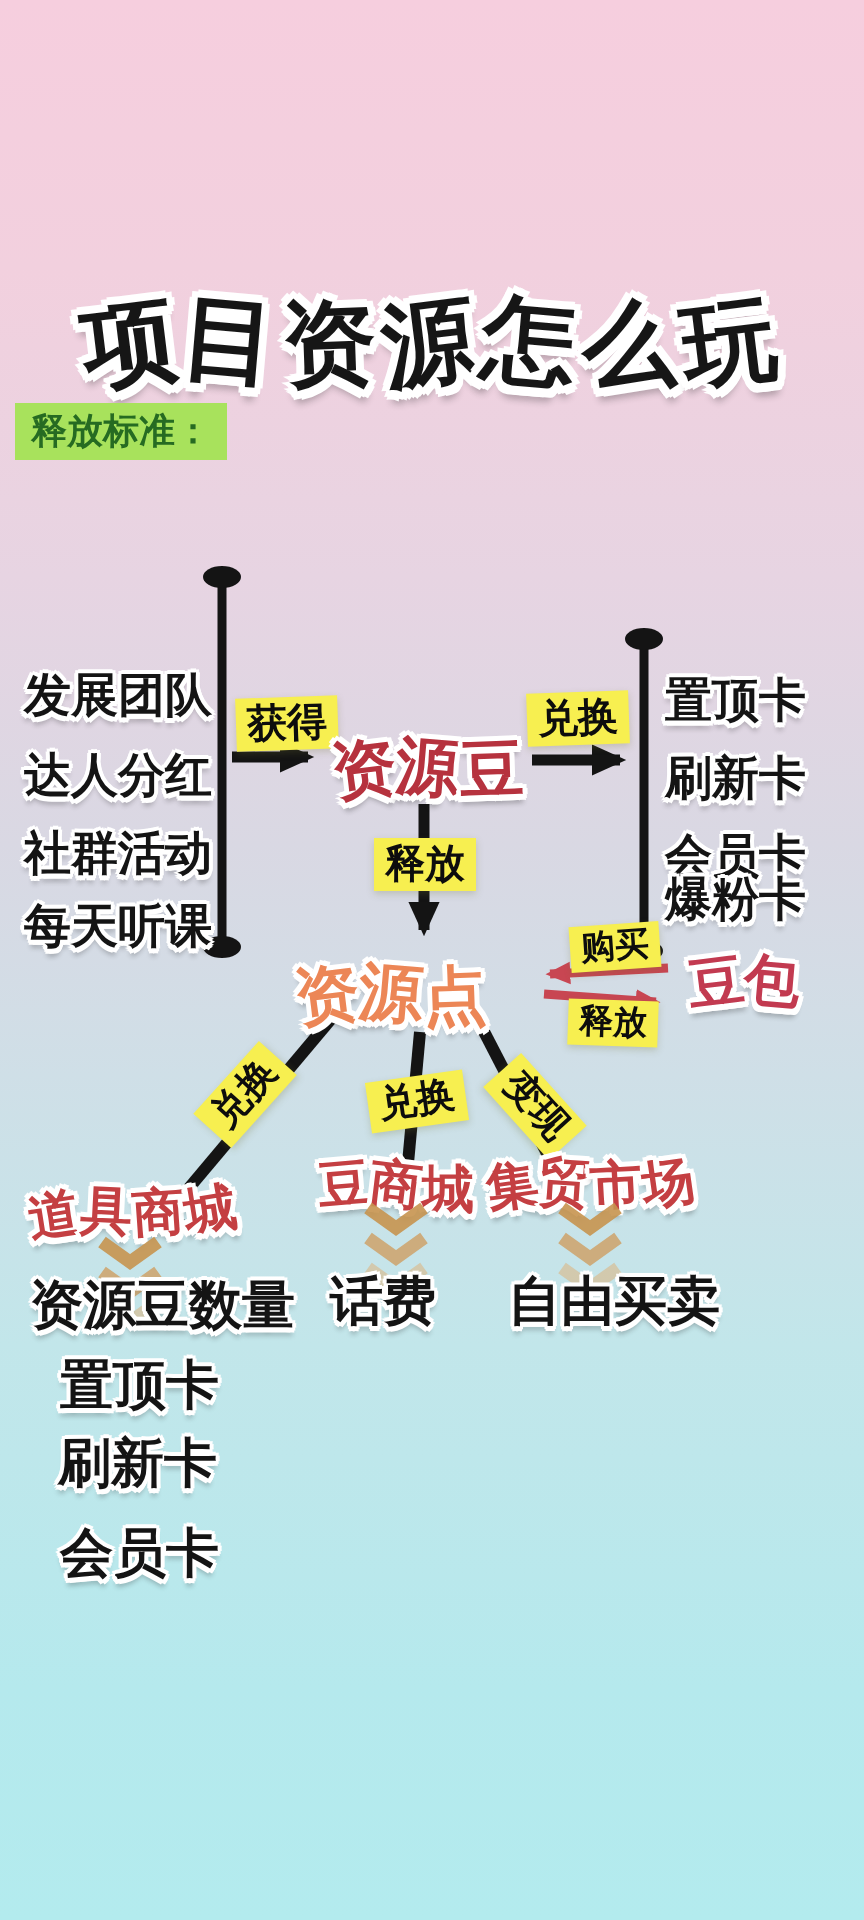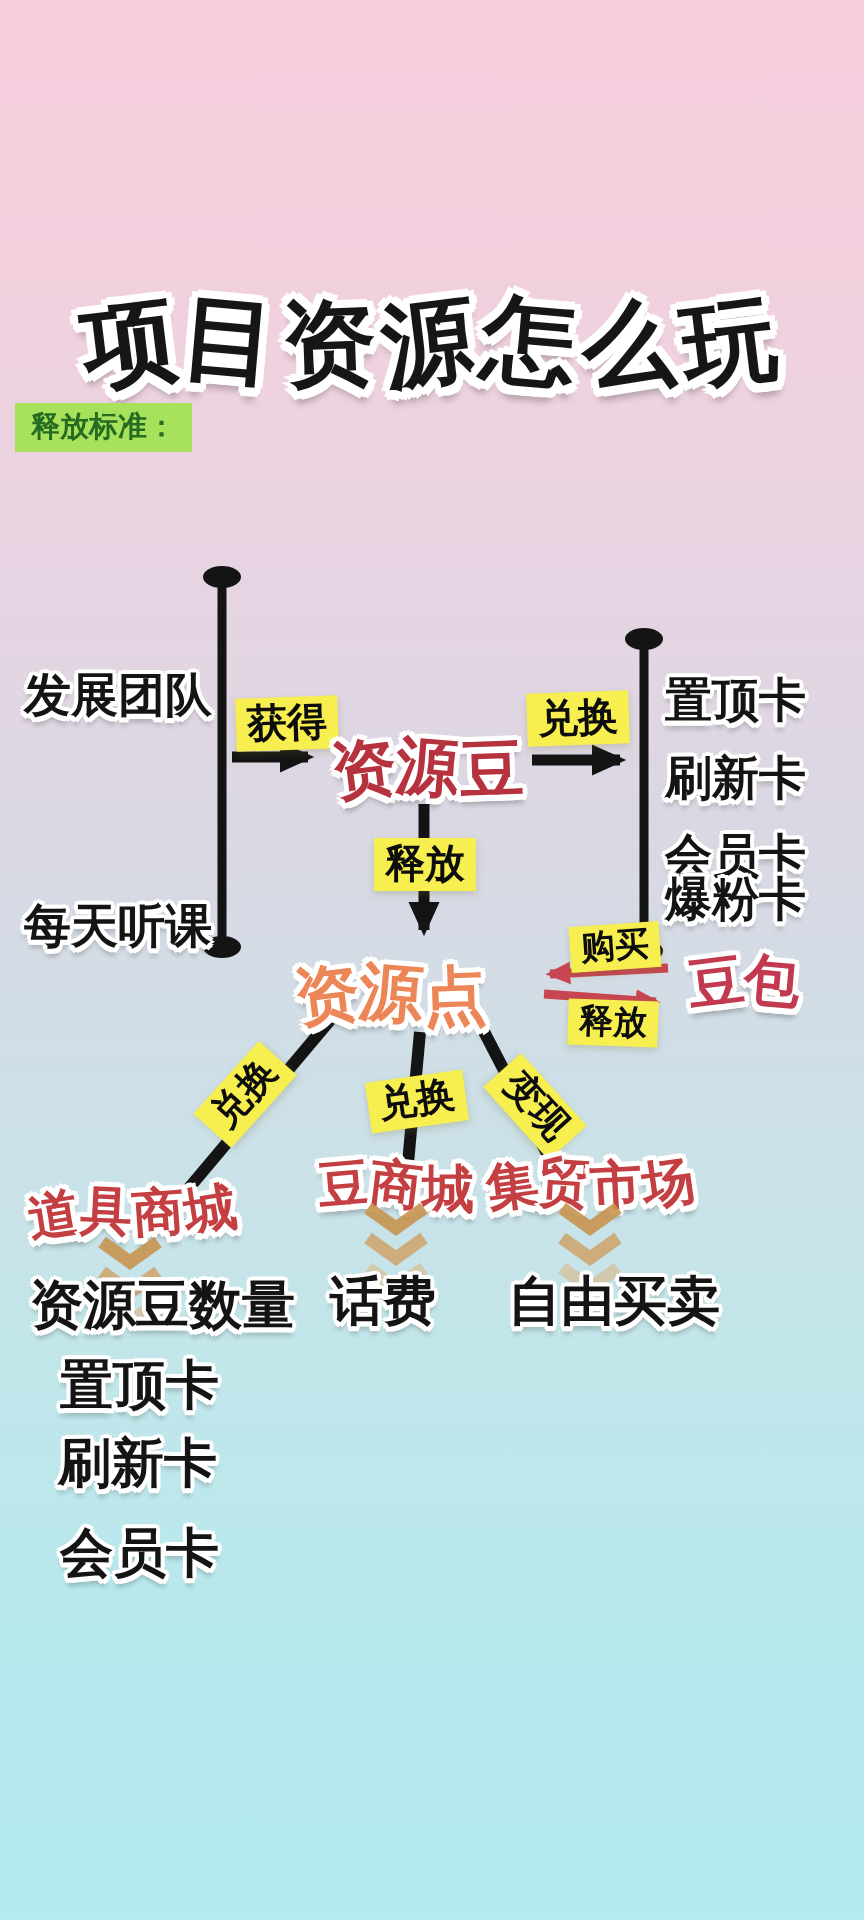--- a/index.html
+++ b/index.html
@@ -22,21 +22,21 @@
     font-size:94px;font-weight:900;letter-spacing:6px;color:#161616;line-height:1.05;
     text-shadow:
       6px 6px 0 #fff,-6px 6px 0 #fff,6px -6px 0 #fff,-6px -6px 0 #fff,
       8px 0 0 #fff,-8px 0 0 #fff,0 8px 0 #fff,0 -8px 0 #fff,
       4px 9px 0 #fff,-4px 9px 0 #fff,
       0 13px 7px rgba(30,30,30,.3);
   }
   .greenbox{
     position:absolute;background:#a8e25c;color:#266b22;font-weight:900;line-height:1.15;
   }
-  .std-label{left:15px;top:403px;font-size:29px;padding:7px 16px 9px;}
+  .std-label{left:15px;top:403px;font-size:36px;padding:7px 16px 9px;}
   .formula{left:40px;top:487px;font-size:46px;padding:12px 18px 14px;letter-spacing:1px;}
   
   .txt{position:absolute;white-space:nowrap;}
   .src{left:18px;width:200px;text-align:center;font-size:47px;}
   .src1{top:585px}.src2{top:664px}.src3{top:744px}.src4{top:822px}.src5{top:895px}
   .card{left:653px;width:165px;text-align:center;font-size:47px;}
   .card1{top:669px}.card2{top:747px}.card3{top:825px}.card4{top:868px}
   
   .tag{
     position:absolute;background:#f7ef50;color:#0d0d0d;font-weight:900;
@@ -128,20 +128,22 @@
       <line x1="668" y1="968" x2="550" y2="974" stroke="#c84652" stroke-width="9" marker-end="url(#ahr)"></line>
       <line x1="544" y1="994" x2="656" y2="1002" stroke="#c84652" stroke-width="9" marker-end="url(#ahr)"></line>
     </g>
   </svg>
 
   <div class="title" data-chars="1"><span>项</span><span>目</span><span>资</span><span>源</span><span>怎</span><span>么</span><span>玩</span></div>
 
   <div class="greenbox std-label">释放标准：</div>
 
   <div class="txt outlined src src2">发展团队</div>
+  <div class="txt outlined src src3">达人分红</div>
+  <div class="txt outlined src src4">社群活动</div>
   <div class="txt outlined src src5">每天听课</div>
 
   <div class="tag tag-obtain">获得</div>
   <div class="tag tag-exch-top">兑换</div>
   <div class="tag tag-release-mid">释放</div>
 
   <div class="bigword bean" data-chars="1"><span>资</span><span>源</span><span>豆</span></div>
 
   <div class="txt outlined card card1">置顶卡</div>
   <div class="txt outlined card card2">刷新卡</div>

